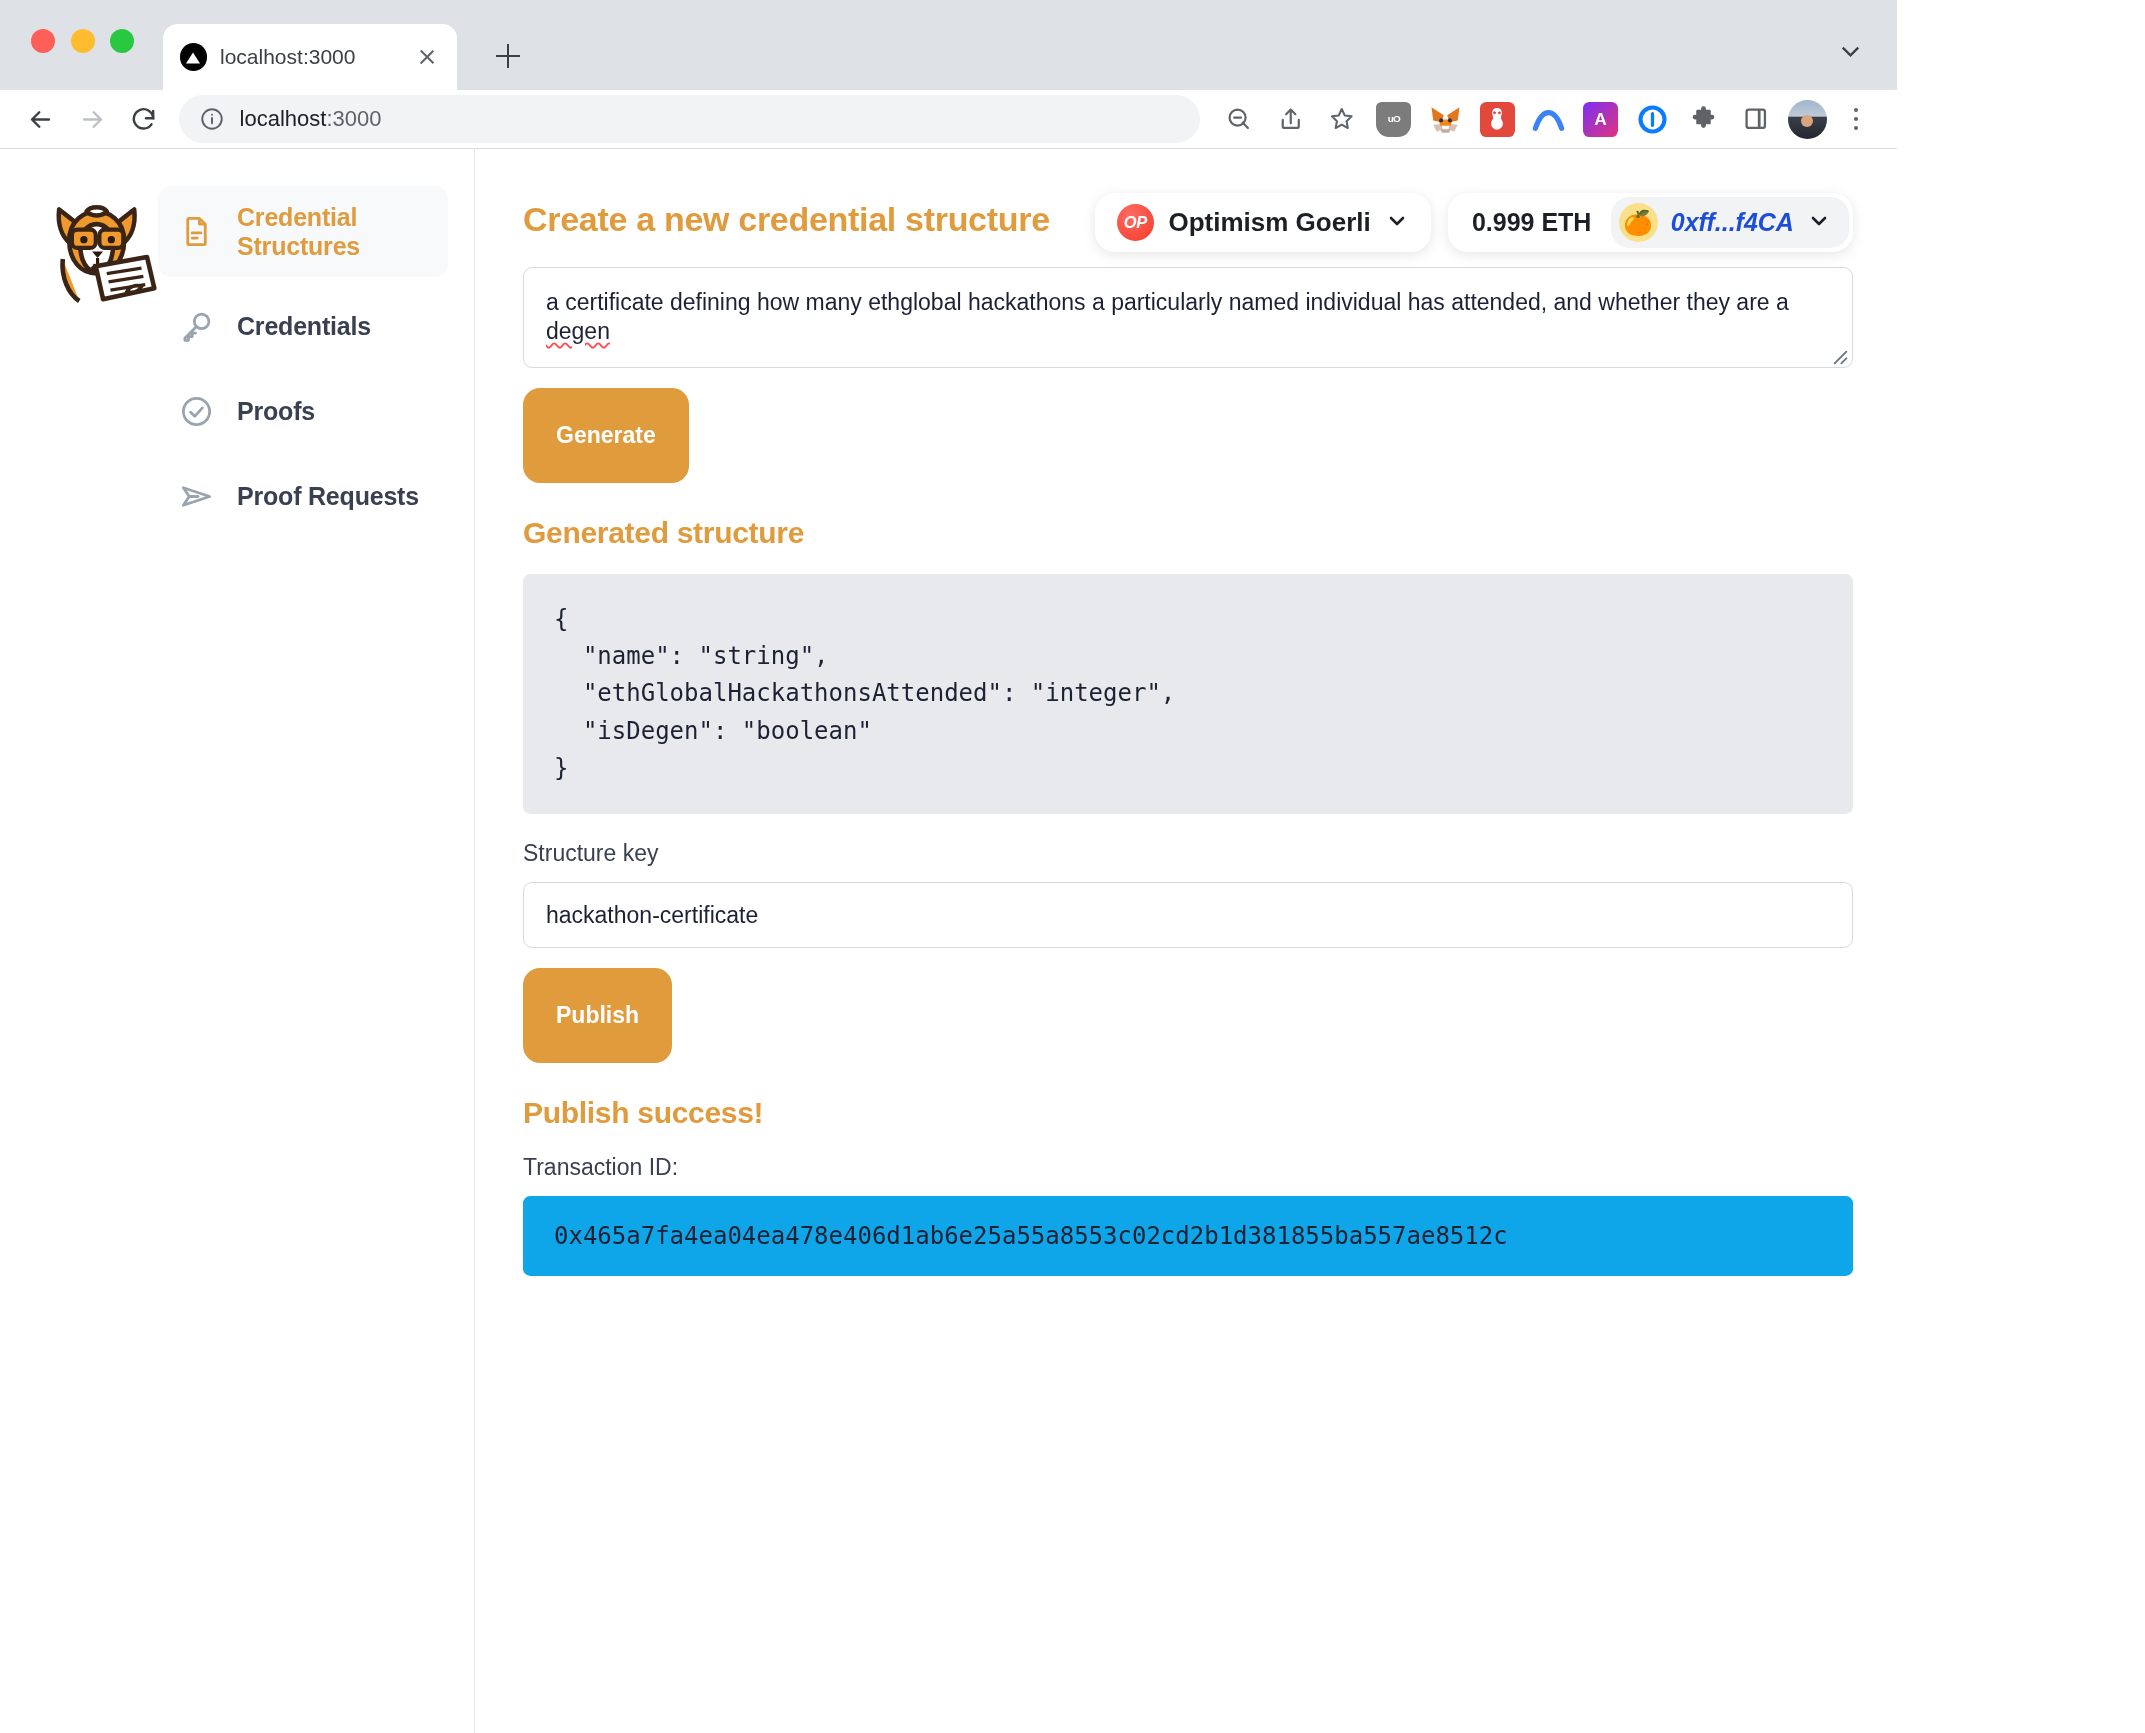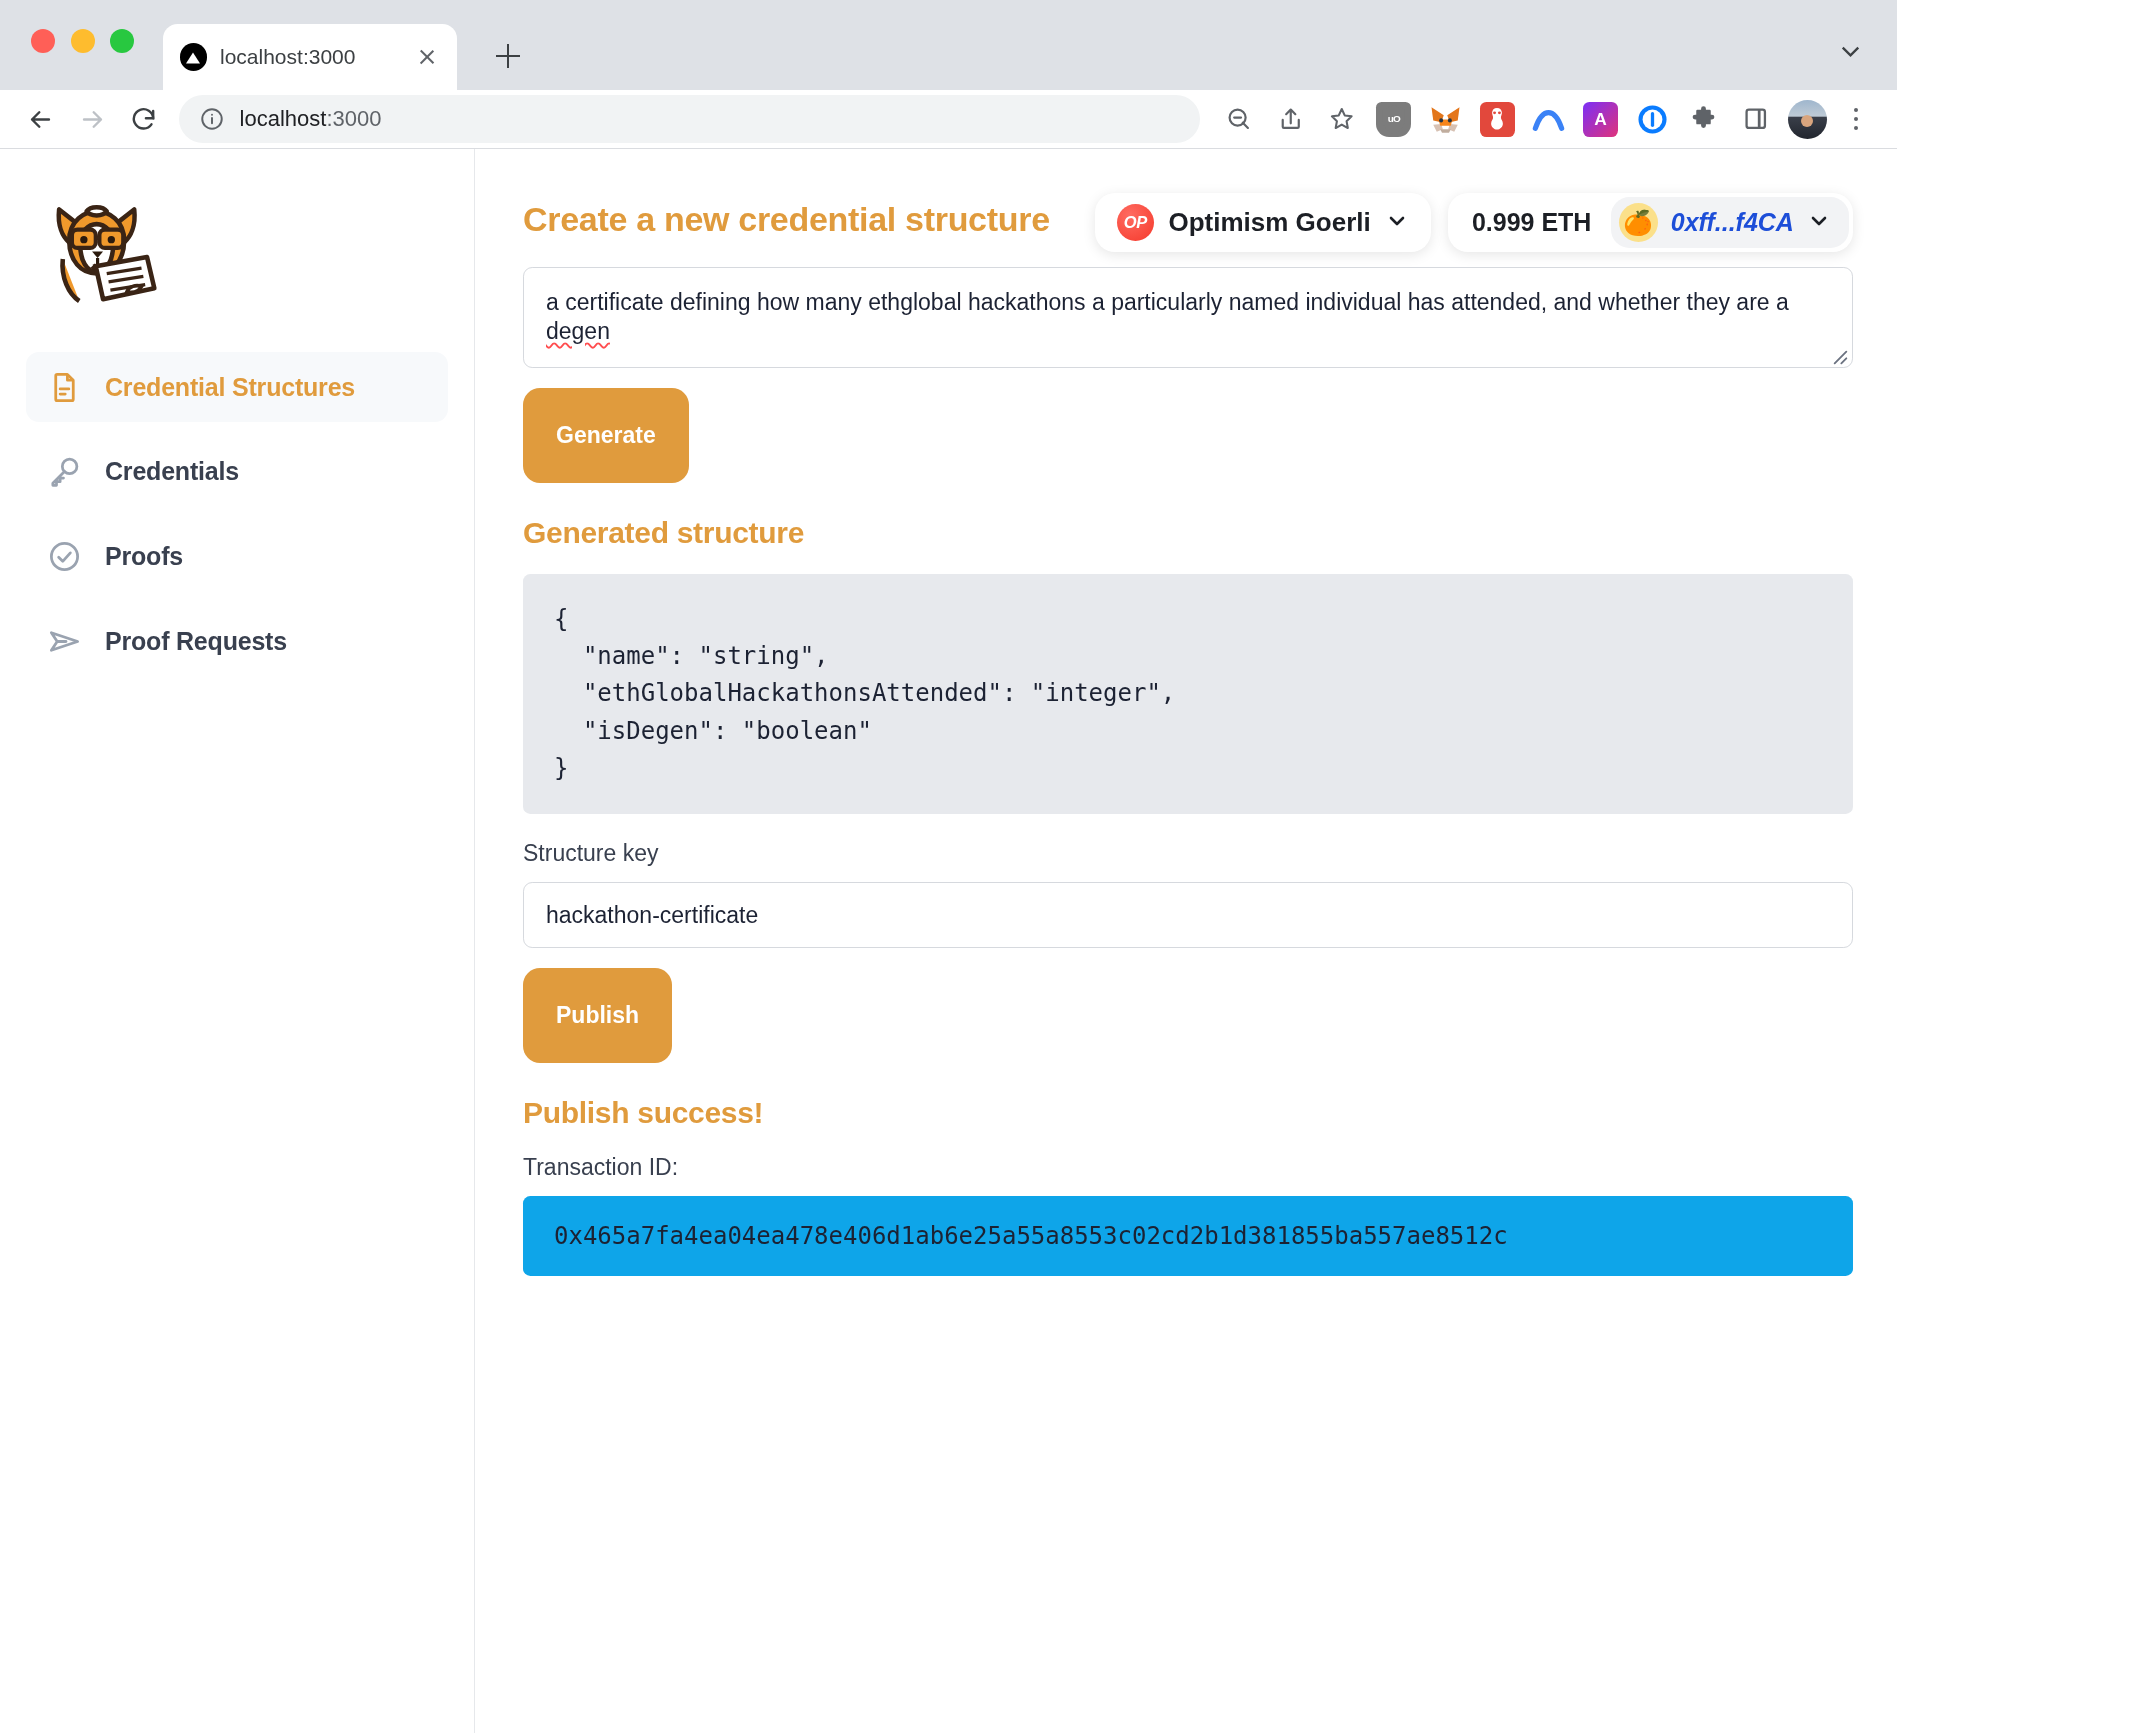--- a/index.html
+++ b/index.html
@@ -101,21 +101,21 @@
   .kebab { width:42px;height:48px; display:flex;flex-direction:column;align-items:center;justify-content:center; gap:4.6px;}
   .kebab i{ width:4.6px;height:4.6px;border-radius:50%;background:#5f6368; display:block;}
 
   
   .app { flex:1; display:flex; min-height:0; background:#fff; }
 
   .sidebar {
     width: 475px; flex:0 0 475px;
     border-right: 0.9px solid #e6e8eb;
     padding: 37px 26px 0 26px;
-    display:flex; flex-direction:column;
+    display:flex; flex-direction:row;
   }
   .logo { width:119px; height:119px; margin: 7.3px 0 40px 13px; }
 
   .nav { display:flex; flex-direction:column; gap: 14.7px; }
   .nav-item {
     display:flex; align-items:center; gap:22px;
     padding: 16.5px 20px;
     border-radius: 13px;
     cursor: pointer;
   }

